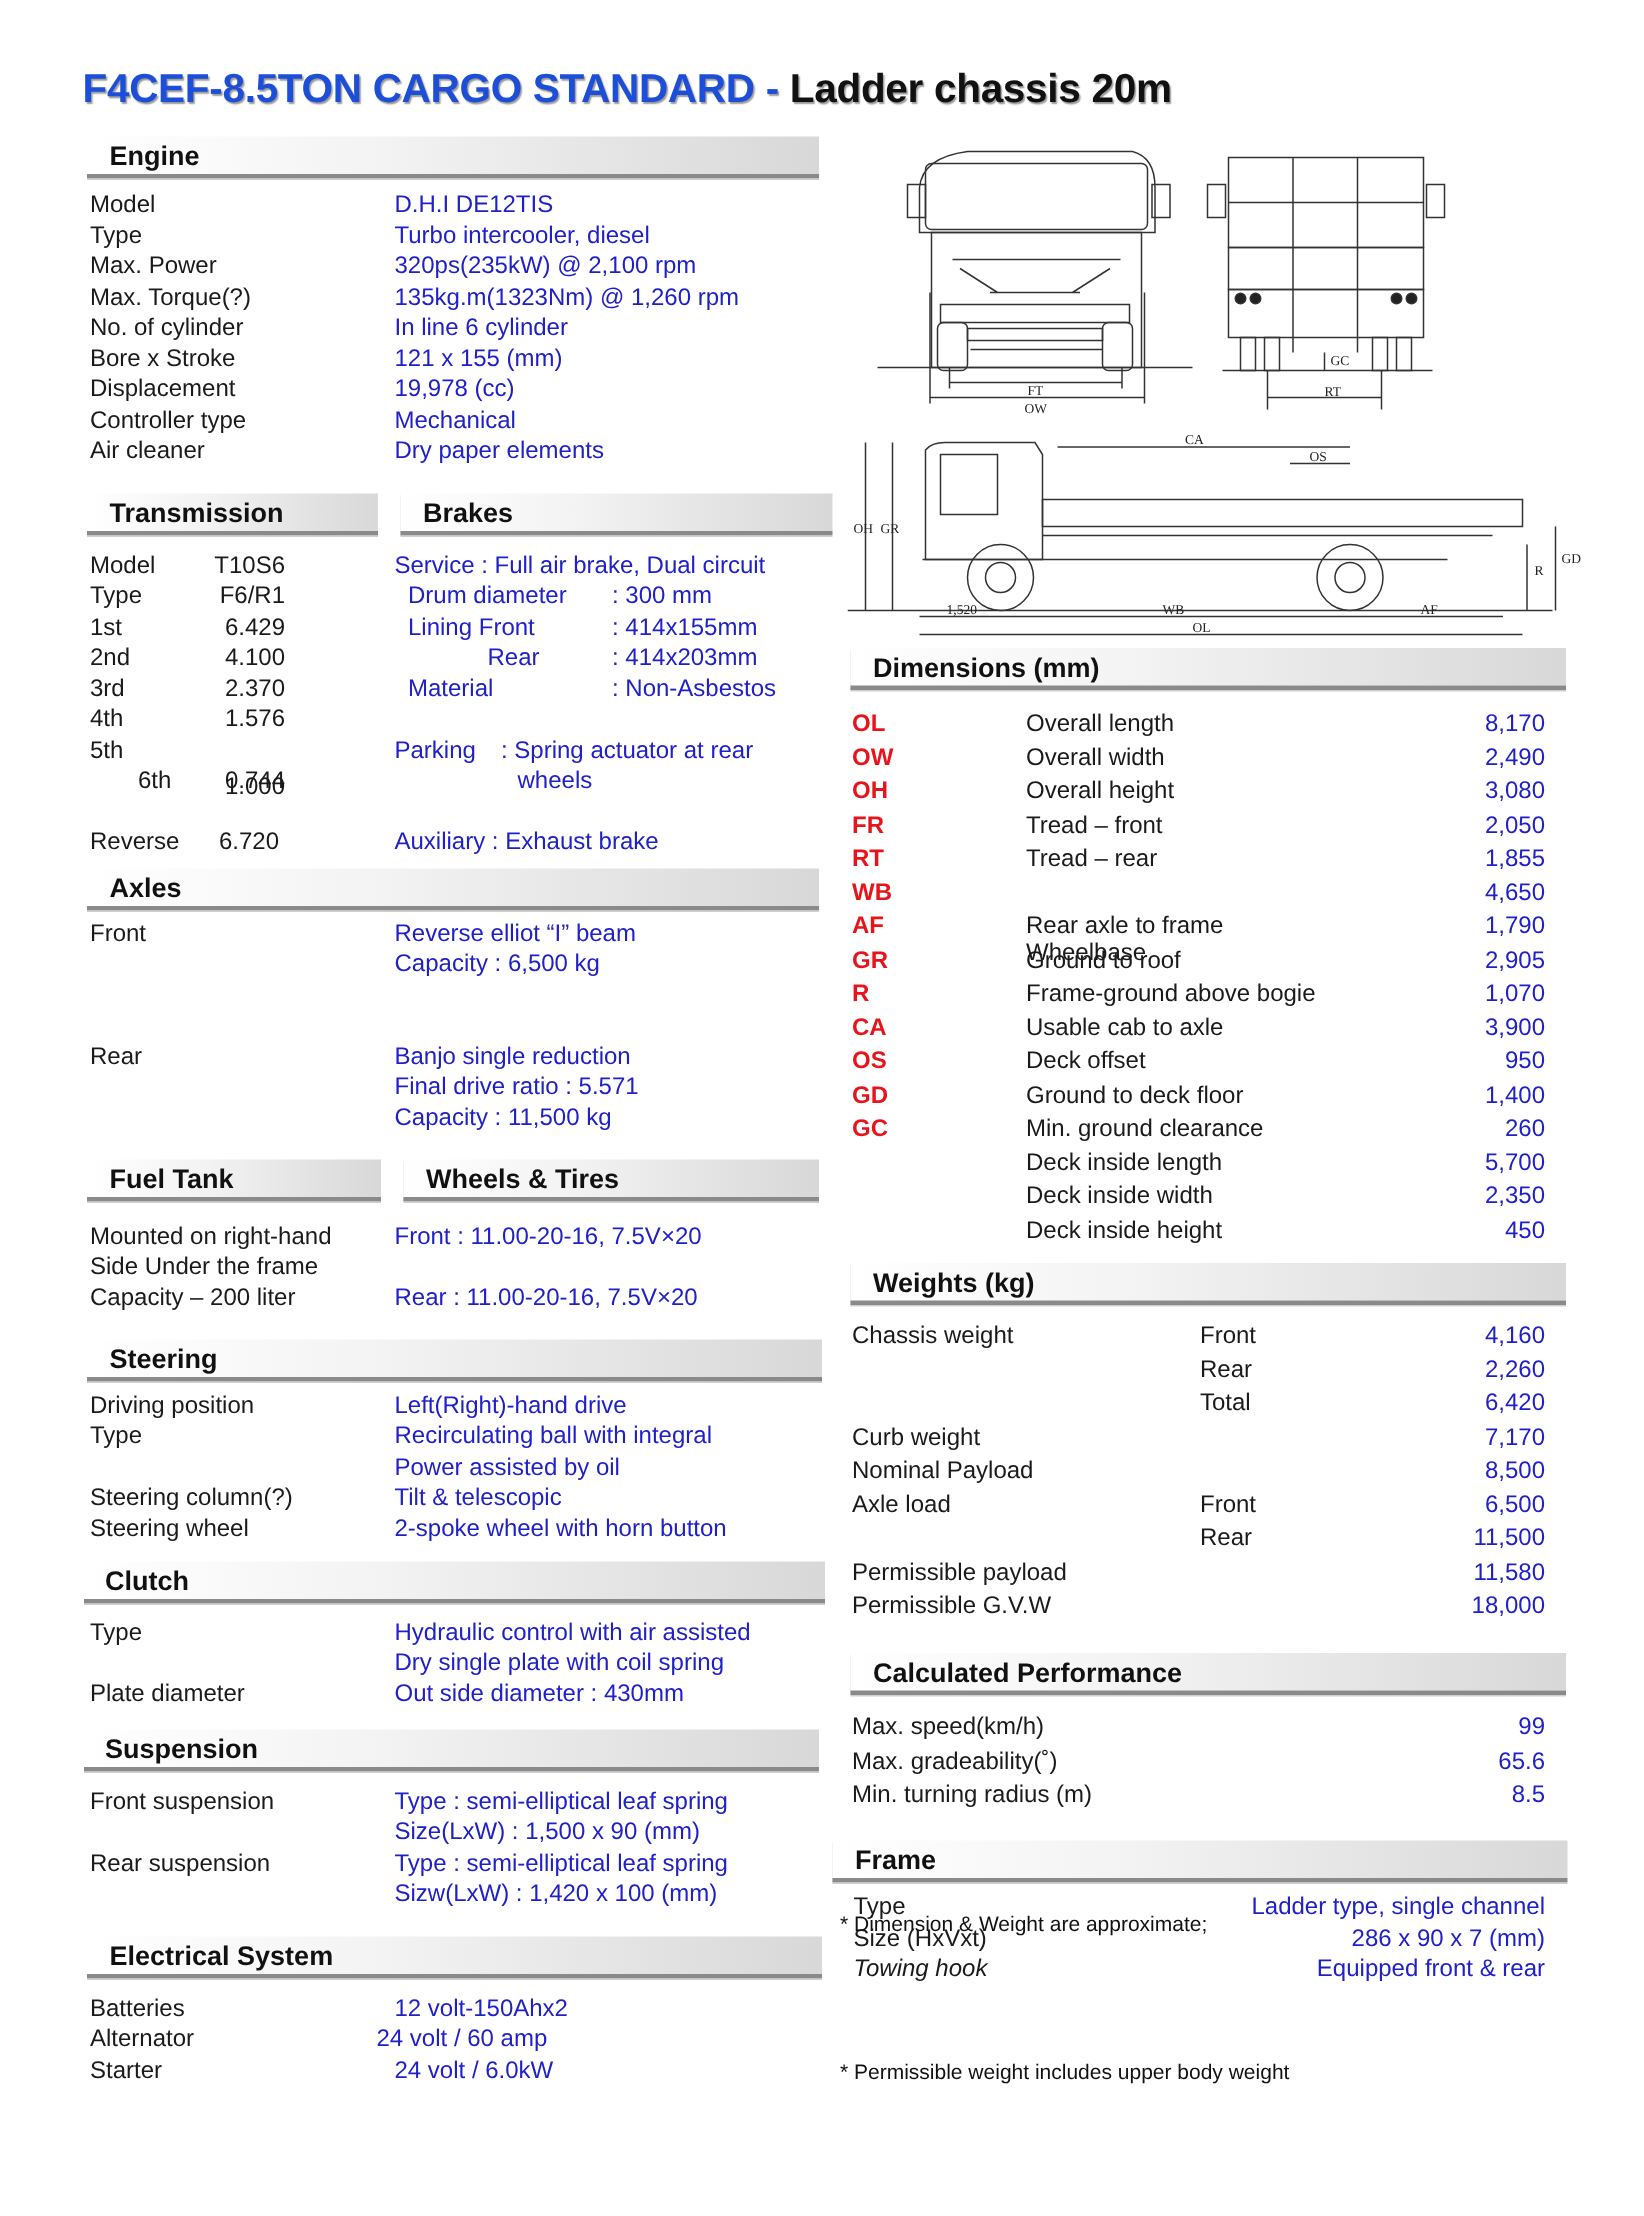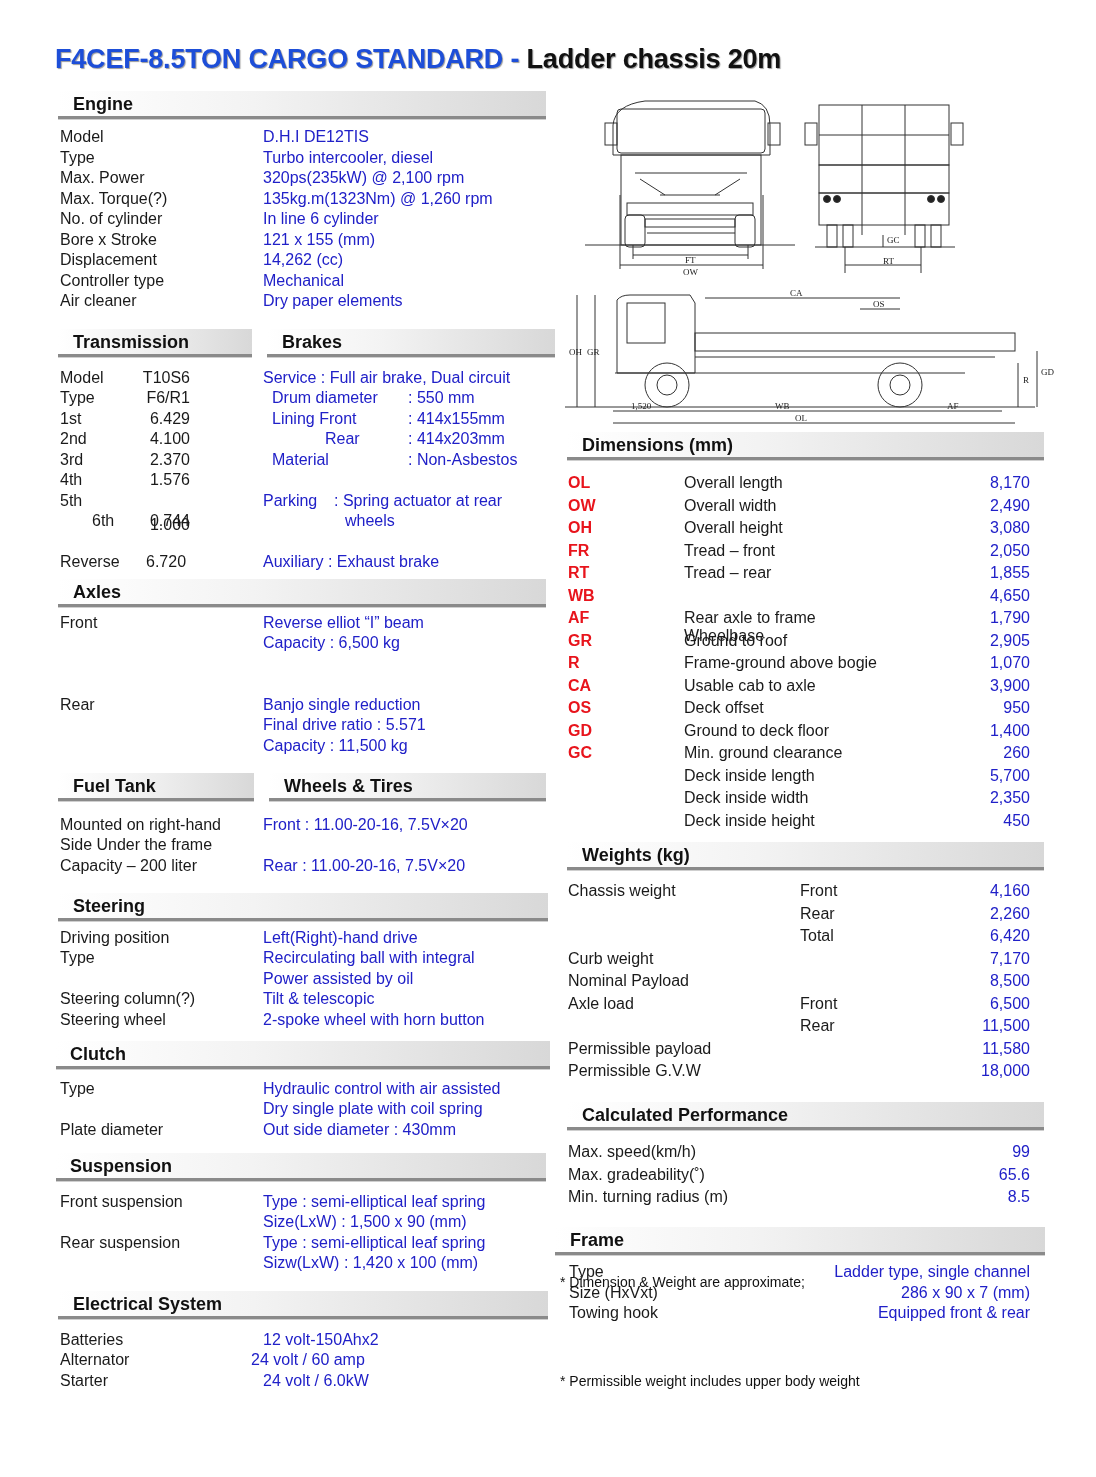--- a/index.html
+++ b/index.html
@@ -39,21 +39,21 @@
   <div class="t v" style="left:263px; top:148px;">Turbo intercooler, diesel</div>
   <div class="t k" style="left:60px; top:168px;">Max. Power</div>
   <div class="t v" style="left:263px; top:168px;">320ps(235kW) @ 2,100 rpm</div>
   <div class="t k" style="left:60px; top:189px;">Max. Torque(?)</div>
   <div class="t v" style="left:263px; top:189px;">135kg.m(1323Nm) @ 1,260 rpm</div>
   <div class="t k" style="left:60px; top:209px;">No. of cylinder</div>
   <div class="t v" style="left:263px; top:209px;">In line 6 cylinder</div>
   <div class="t k" style="left:60px; top:230px;">Bore x Stroke</div>
   <div class="t v" style="left:263px; top:230px;">121 x  155 (mm)</div>
   <div class="t k" style="left:60px; top:250px;">Displacement</div>
-  <div class="t v" style="left:263px; top:250px;">14,262 (cc)</div>
+  <div class="t v" style="left:263px; top:250px;">19,978 (cc)</div>
   <div class="t k" style="left:60px; top:271px;">Controller type</div>
   <div class="t v" style="left:263px; top:271px;">Mechanical</div>
   <div class="t k" style="left:60px; top:291px;">Air cleaner</div>
   <div class="t v" style="left:263px; top:291px;">Dry paper elements</div>
 </div>
 
 <div class="hdr" style="left:58px; top:329px; width:194px;">
   <span>Transmission</span>
 </div>
 <div>
@@ -76,21 +76,21 @@
   <div class="t k" style="left:60px; top:552px;">Reverse</div>
   <div class="t k" style="left:146px; top:552px;">6.720</div>
 </div>
 
 <div class="hdr" style="left:267px; top:329px; width:288px;">
   <span>Brakes</span>
 </div>
 <div>
   <div class="t v" style="left:263px; top:368px;">Service : Full air brake, Dual circuit</div>
   <div class="t v" style="left:272px; top:388px;">Drum diameter</div>
-  <div class="t v" style="left:408px; top:388px;">: 550 mm</div>
+  <div class="t v" style="left:408px; top:388px;">: 300 mm</div>
   <div class="t v" style="left:272px; top:409px;">Lining Front</div>
   <div class="t v" style="left:408px; top:409px;">: 414x155mm</div>
   <div class="t v" style="left:325px; top:429px;">Rear</div>
   <div class="t v" style="left:408px; top:429px;">: 414x203mm</div>
   <div class="t v" style="left:272px; top:450px;">Material</div>
   <div class="t v" style="left:408px; top:450px;">: Non-Asbestos</div>
   <div class="t v" style="left:263px; top:491px;">Parking</div>
   <div class="t v" style="left:334px; top:491px;">: Spring actuator at rear</div>
   <div class="t v" style="left:345px; top:511px;">wheels</div>
   <div class="t v" style="left:263px; top:552px;">Auxiliary : Exhaust brake</div>
@@ -423,19 +423,19 @@
 <div id="frame">
     <div>
       <div class="t k" style="left: 569px; top: 1262px;">Type</div>
       <div class="t v right" style="left: 760px; top: 1262px; width: 270px;">Ladder type, single channel</div>
     </div>
     <div>
       <div class="t k" style="left: 569px; top: 1282.5px;">Size (HxVxt)</div>
       <div class="t v right" style="left: 760px; top: 1282.5px; width: 270px;">286 x 90 x 7 (mm)</div>
     </div>
     <div>
-      <div class="t k" style="left: 569px; top: 1303px;">Towing hook</div>
+      <div class="t k" style="left: 569px; top: 1303px; font-style: italic;">Towing hook</div>
       <div class="t v right" style="left: 760px; top: 1303px; width: 270px;">Equipped front &amp; rear</div>
     </div>
   </div>
 
 <div class="note" style="left:560px; top:1273px;">* Dimension &amp; Weight are approximate;</div>
 <div class="note" style="left:560px; top:1372px;">* Permissible weight includes upper body weight</div>
 
 </body></html>

